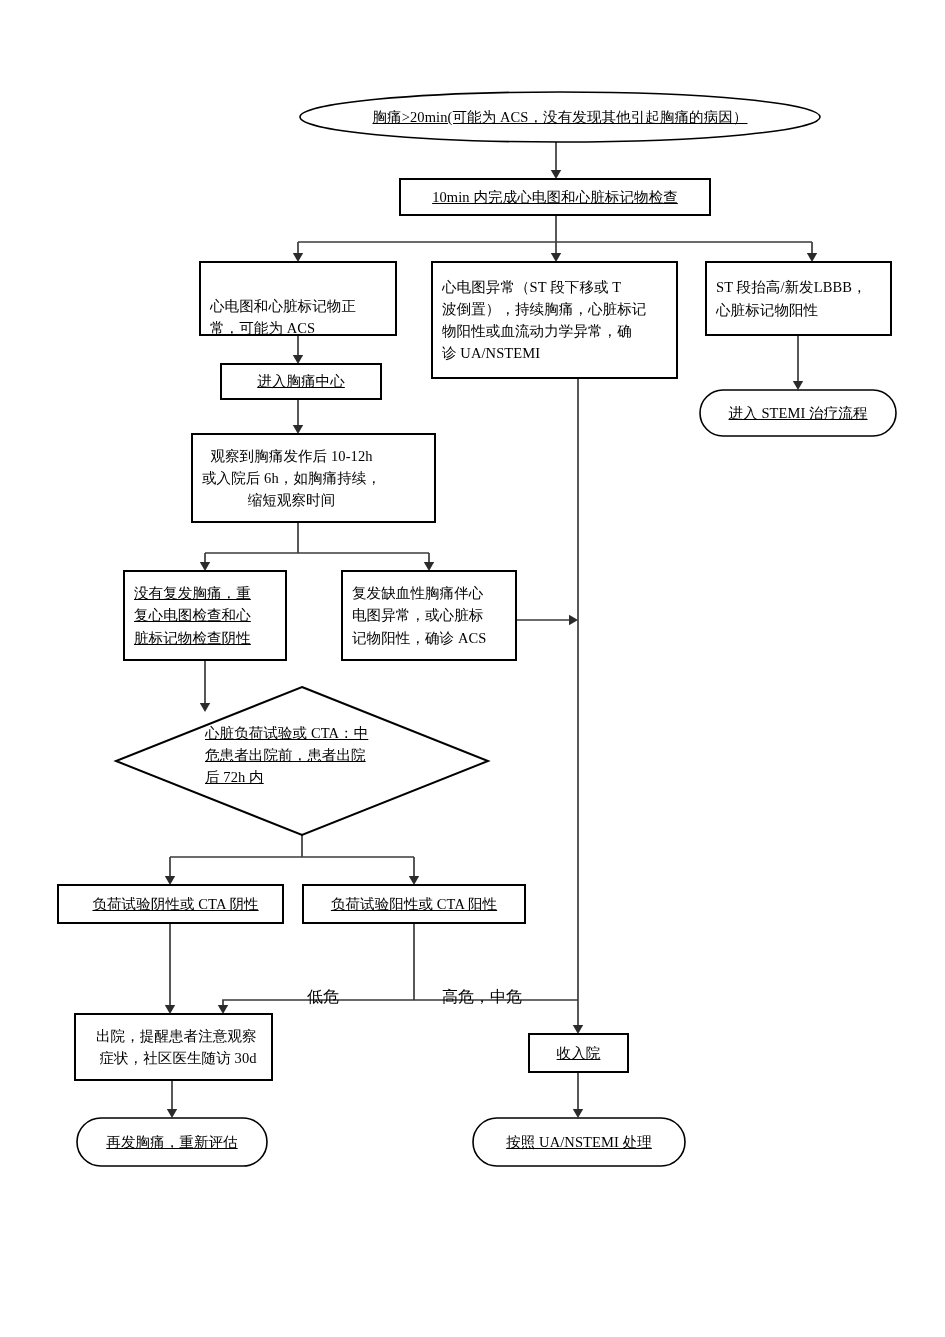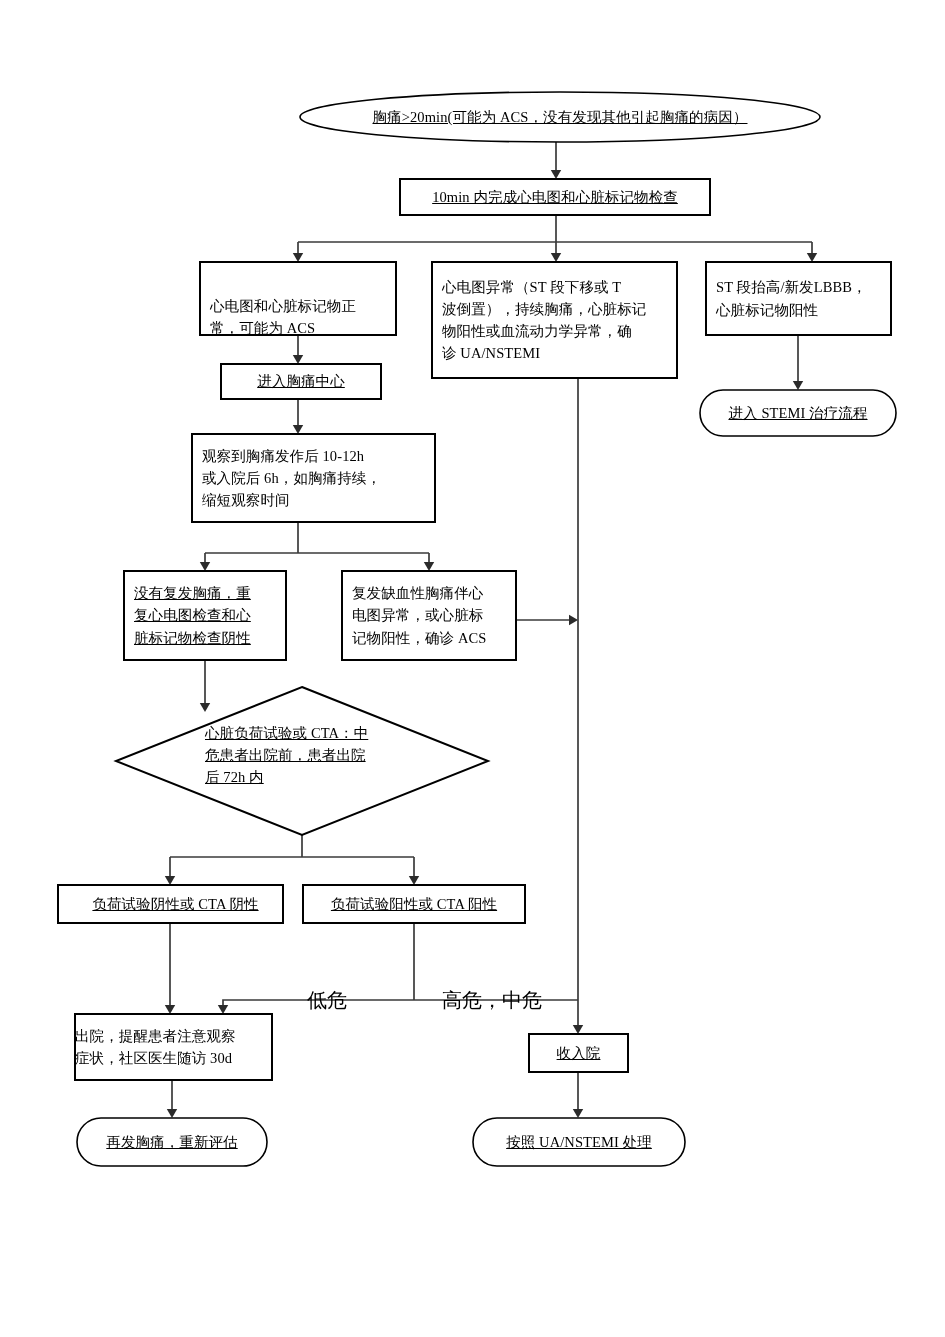--- a/index.html
+++ b/index.html
@@ -64,21 +64,21 @@
     text-align: center;
     text-decoration: underline;
   }
   .node-label.left {
     align-items: flex-start;
     text-align: left;
   }
   .edge-label {
     position: absolute;
     color: #000000;
-    font-size: 20px;
+    font-size: 16px;
     line-height: 1.3;
     white-space: nowrap;
     pointer-events: none;
   }
   .figure-caption {
     position: absolute;
     left: 0;
     width: 945px;
     text-align: center;
     font-size: 16px;
@@ -159,35 +159,35 @@
       <div class="node-label left" style="left: 200px; top: 262px; width: 196px; height: 70px; padding-left: 10px; padding-right: 10px; margin-top: 20px;">心电图和心脏标记物正
 常，可能为 ACS</div>
       <div class="node-label left" style="left: 432px; top: 262px; width: 245px; height: 116px; padding-left: 10px; padding-right: 10px;">心电图异常（ST 段下移或 T
 波倒置），持续胸痛，心脏标记
 物阳性或血流动力学异常，确
 诊 UA/NSTEMI</div>
       <div class="node-label left" style="left: 706px; top: 262px; width: 185px; height: 73px; padding-left: 10px; padding-right: 10px;">ST 段抬高/新发LBBB，
 心脏标记物阳性</div>
       <div class="node-label center" style="left: 700px; top: 390px; width: 196px; height: 46px; padding-left: 10px; padding-right: 10px;">进入 STEMI 治疗流程</div>
       <div class="node-label center" style="left: 221px; top: 364px; width: 160px; height: 35px; padding-left: 6px; padding-right: 6px;">进入胸痛中心</div>
-      <div class="node-label left" style="left: 192px; top: 434px; width: 281px; height: 88px; padding-left: 10px; padding-right: 10px;">观察到胸痛发作后 10-12h
+      <div class="node-label left" style="left: 192px; top: 434px; width: 281px; height: 88px; padding-left: 10px; padding-right: 10px; text-align: center;">观察到胸痛发作后 10-12h
 或入院后 6h，如胸痛持续，
 缩短观察时间</div>
       <div class="node-label left" style="left: 124px; top: 571px; width: 162px; height: 89px; padding-left: 10px; padding-right: 23px; text-decoration: underline;">没有复发胸痛，重
 复心电图检查和心
 脏标记物检查阴性</div>
       <div class="node-label left" style="left: 342px; top: 571px; width: 174px; height: 89px; padding-left: 10px; padding-right: 10px;">复发缺血性胸痛伴心
 电图异常，或心脏标
 记物阳性，确诊 ACS</div>
       <div class="node-label left" style="left: 205px; top: 712px; width: 210px; height: 86px; padding-left: 0px; padding-right: 0px; text-decoration: underline;">心脏负荷试验或 CTA：中
 危患者出院前，患者出院
 后 72h 内</div>
       <div class="node-label center" style="left: 58px; top: 885px; width: 235px; height: 38px; padding-left: 6px; padding-right: 6px;">负荷试验阴性或 CTA 阴性</div>
       <div class="node-label center" style="left: 303px; top: 885px; width: 222px; height: 38px; padding-left: 6px; padding-right: 6px;">负荷试验阳性或 CTA 阳性</div>
-      <div class="node-label left" style="left: 75px; top: 1014px; width: 197px; height: 66px; padding-left: 0; padding-right: 9px;">出院，提醒患者注意观察
+      <div class="node-label left" style="left: 75px; top: 1014px; width: 197px; height: 66px; padding-left: 21px; padding-right: 9px; text-align: right;">出院，提醒患者注意观察
 症状，社区医生随访 30d</div>
       <div class="node-label center" style="left: 529px; top: 1034px; width: 99px; height: 38px; padding-left: 6px; padding-right: 6px;">收入院</div>
       <div class="node-label center" style="left: 77px; top: 1118px; width: 190px; height: 48px; padding-left: 8px; padding-right: 8px;">再发胸痛，重新评估</div>
       <div class="node-label center" style="left: 473px; top: 1118px; width: 212px; height: 48px; padding-left: 8px; padding-right: 8px;">按照 UA/NSTEMI 处理</div>
       <div class="edge-label" style="left: 307px; top: 987px;">低危</div>
       <div class="edge-label" style="left: 442px; top: 987px;">高危，中危</div>
     </div>
 </div>
 
 </body></html>

